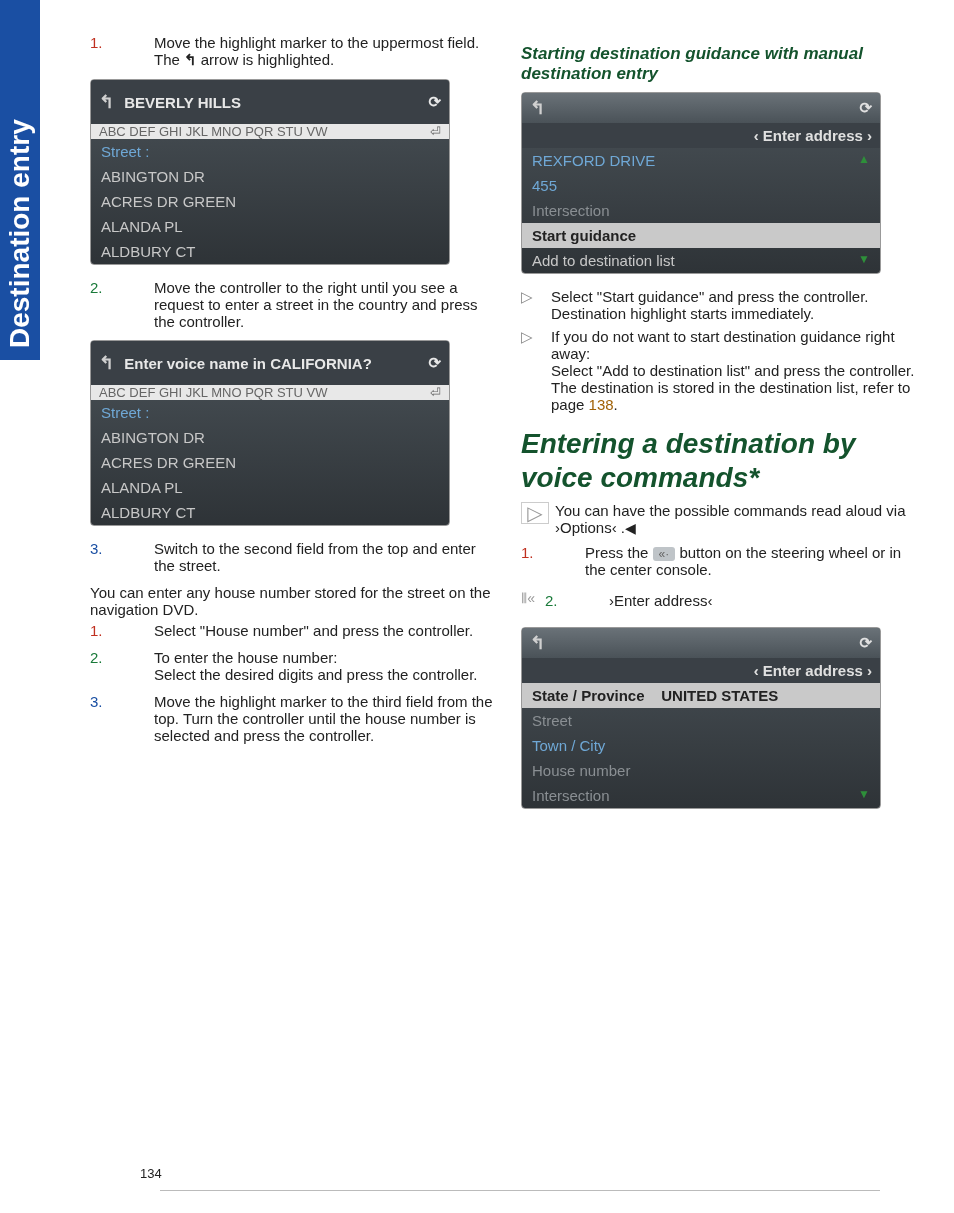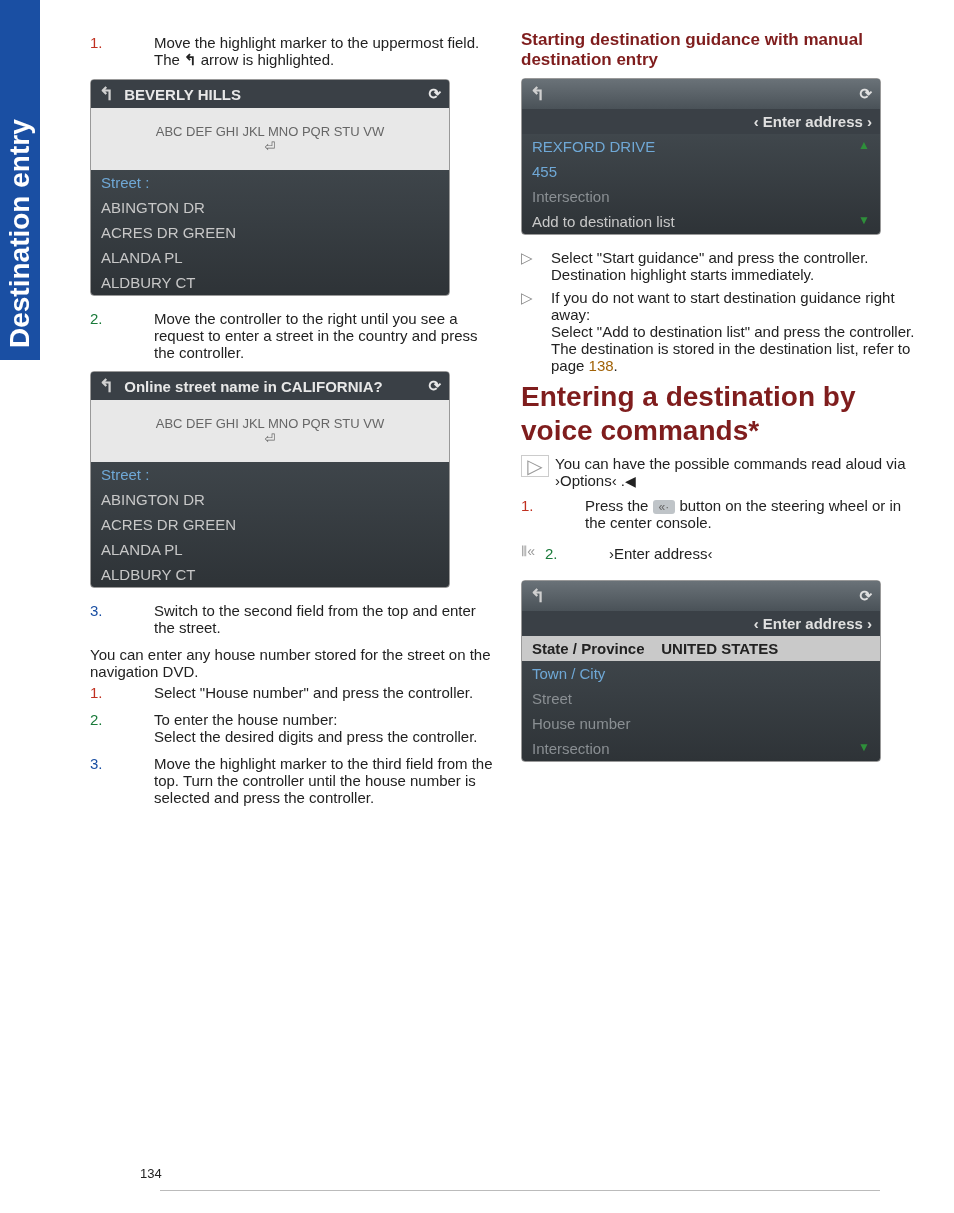--- a/index.html
+++ b/index.html
@@ -59,33 +59,33 @@
     border: 1px solid #999;
   }
   .screenshot .titlebar {
     display: flex; align-items: center; justify-content: space-between;
     background: linear-gradient(#6a7278,#4a5258);
     padding: 4px 8px; color: #e0e0e0; font-weight: bold;
   }
   .screenshot .titlebar.center { justify-content: flex-end; position: relative; }
   .back-icon { color:#d0d0d0; font-size:18px; margin-right:6px; }
   .screenshot .hl {
-    background:#3a4046; color:#e8e8e8; padding:3px 8px; font-weight:bold;
+    background:#3a4046; color:#e8e8e8; padding:11px 8px; font-weight:bold;
     display:flex; justify-content:space-between; align-items:center;
   }
   .screenshot .abc {
-    background:#e8e8e8; color:#666; padding:16px 8px; font-size:13px;
-    display:flex; justify-content:space-between; align-items:center;flex-direction:column;
+    background:#e8e8e8; color:#666; padding:0 8px; font-size:13px;
+    display:flex; justify-content:space-between; align-items:center;
   }
   .screenshot .row { padding:4px 10px; }
   .screenshot .lbl { color:#6fa8d6; }
   .screenshot .sel { background:#c9c9c9; color:#222; font-weight:bold; }
   .screenshot .dim { color:#8a8f93; }
   .screenshot .tri { color:#2e8f3a; font-size:12px; }
-  .h-blue { color:#7f1d1d; font-weight:bold; margin: 0 0 6px 0; }
+  .h-blue { color:#14532d; font-weight:bold; margin: 14px 0 6px 0; font-style: italic; }
   .h-big { font-size: 28px; line-height:1.2; }
   .h-med { font-size: 17px; }
   .tri-bullet { color:#888; margin-right:8px; }
   ul.tri { list-style:none; padding:0; margin:6px 0; }
   ul.tri > li { display:flex; margin:6px 0; }
   ul.tri > li > .tri-bullet { flex:0 0 22px; }
   ul.tri > li > .txt { flex:1; }
   .tip { display:flex; margin:8px 0; }
   .tip-icon { flex:0 0 28px; font-size:20px; color:#999; border:1px solid #ccc; width:22px; height:22px; display:inline-flex; align-items:center; justify-content:center; margin-right:6px;}
   .voice-row { display:flex; align-items:flex-start; }
@@ -149,21 +149,21 @@
         <li>
           <span class="num n2">2.</span>
           <span class="txt">Move the controller to the right until you see a request to enter a street in the country and press the controller.</span>
         </li>
       </ol>
 
       <div class="screenshot">
         <div class="hl">
           <span>
             <span class="back-icon">↰</span>
-            <span>Online street name in CALIFORNIA?</span>
+            <span>Enter voice name in CALIFORNIA?</span>
           </span>
           <span>⟳</span>
         </div>
         <div class="abc">
           <span>ABC DEF GHI JKL MNO PQR STU VW</span>
           <span>⏎</span>
         </div>
         <div class="row lbl">Street :</div>
         <div class="row">ABINGTON DR</div>
         <div class="row">ACRES DR GREEN</div>
@@ -211,20 +211,21 @@
         </div>
         <div class="titlebar center" style="background:#3a4046;">
           <span>‹ Enter address ›</span>
         </div>
         <div class="row lbl">
           <span style="float:right" class="tri">▲</span>
           <span>REXFORD DRIVE</span>
         </div>
         <div class="row lbl">455</div>
         <div class="row dim">Intersection</div>
+        <div class="row sel">Start guidance</div>
         <div class="row">
           <span style="float:right" class="tri">▼</span>
           <span>Add to destination list</span>
         </div>
       </div>
 
       <ul class="tri">
         <li>
           <span class="tri-bullet">▷</span>
           <span class="txt">
@@ -278,22 +279,22 @@
           <span>⟳</span>
         </div>
         <div class="titlebar center" style="background:#3a4046;">
           <span>‹ Enter address ›</span>
         </div>
         <div class="row sel">
           <span>State / Province</span>
           &nbsp;&nbsp;
           <span>UNITED STATES</span>
         </div>
+        <div class="row dim">Street</div>
         <div class="row lbl">Town / City</div>
-        <div class="row dim">Street</div>
         <div class="row dim">House number</div>
         <div class="row dim">
           <span style="float:right" class="tri">▼</span>
           <span>Intersection</span>
         </div>
       </div>
 
     </div>
   </div>
 

